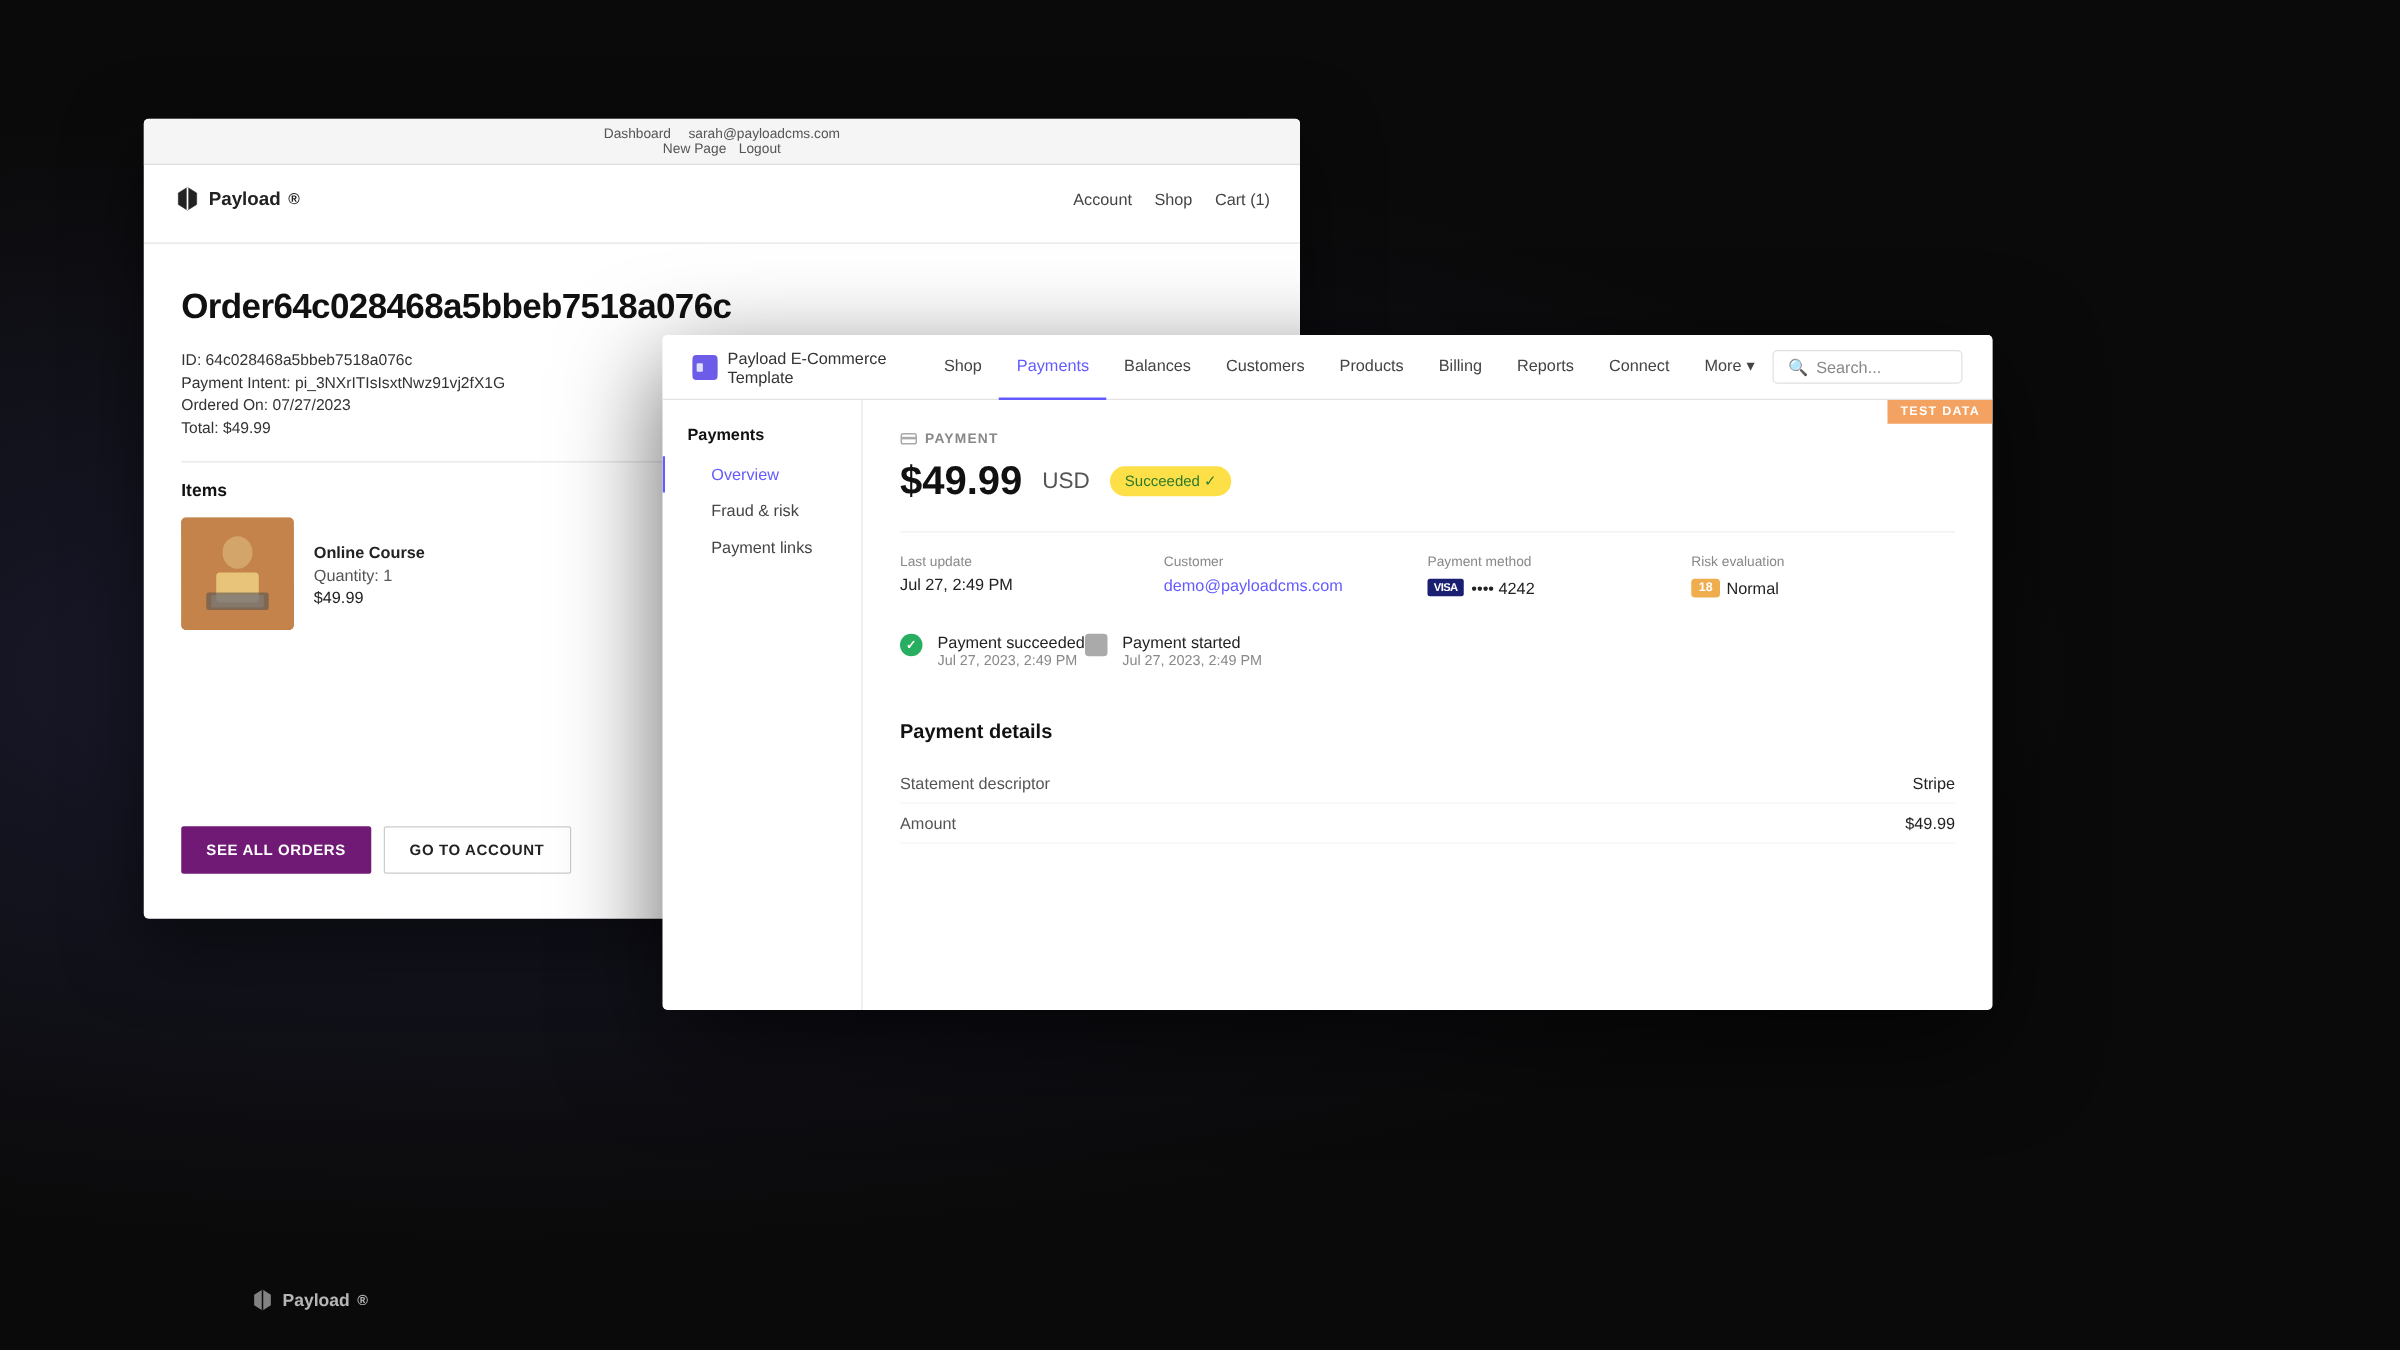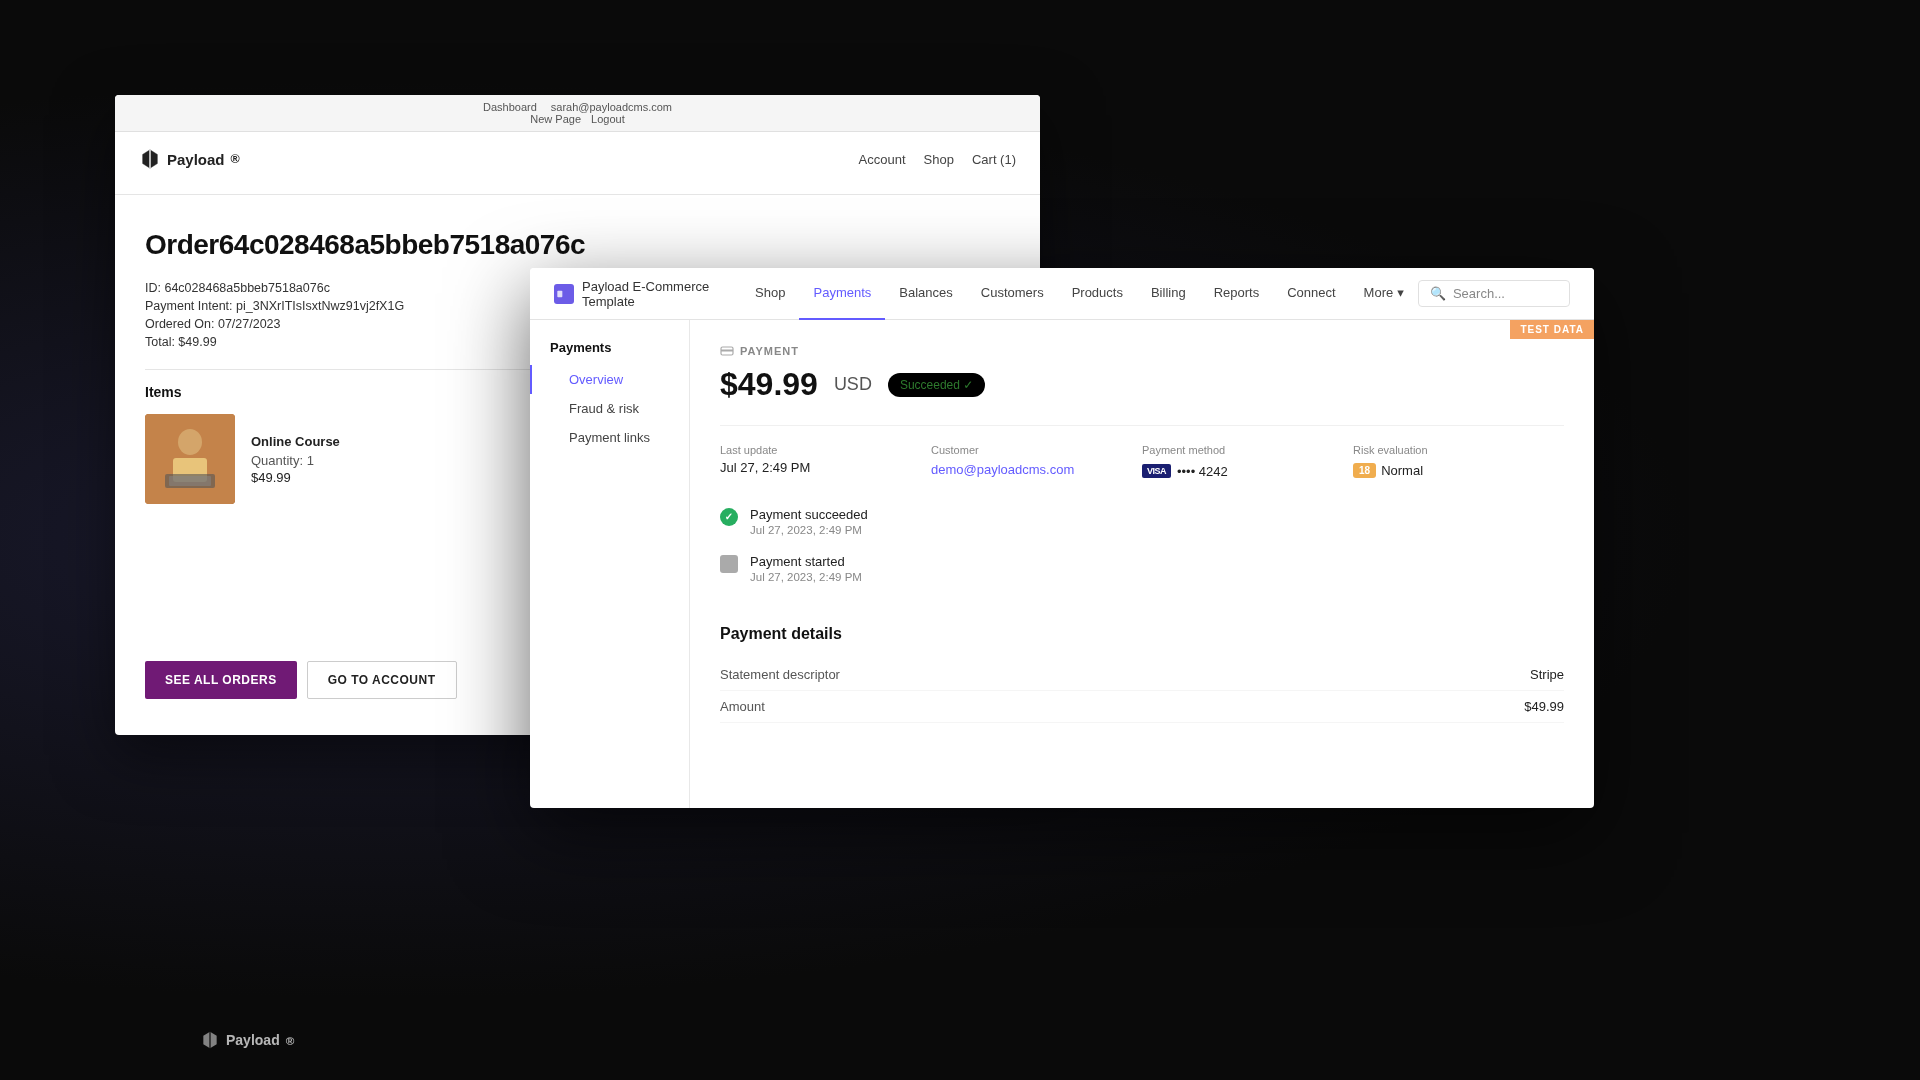--- a/index.html
+++ b/index.html
@@ -335,21 +335,21 @@
       color: #111;
     }
 
     .payment-currency {
       font-size: 18px;
       font-weight: 400;
       color: #555;
     }
 
     .status-badge {
-      background: #000000;
+      background: #fde047;
       color: #2d7a2d;
       font-size: 12px;
       font-weight: 500;
       padding: 5px 12px;
       border-radius: 20px;
       display: flex;
       align-items: center;
       gap: 4px;
     }
 
@@ -402,21 +402,21 @@
       border-radius: 3px;
     }
 
     .section-title {
       font-size: 16px;
       font-weight: 600;
       color: #111;
       margin-bottom: 16px;
     }
 
-    .timeline { display: flex; flex-direction: column; gap: 0; }
+    .timeline { display: flex; flex-direction: row; gap: 0; }
 
     .timeline-item {
       display: flex;
       align-items: flex-start;
       gap: 12px;
       padding-bottom: 18px;
       position: relative;
     }
 
     .timeline-dot-green {

